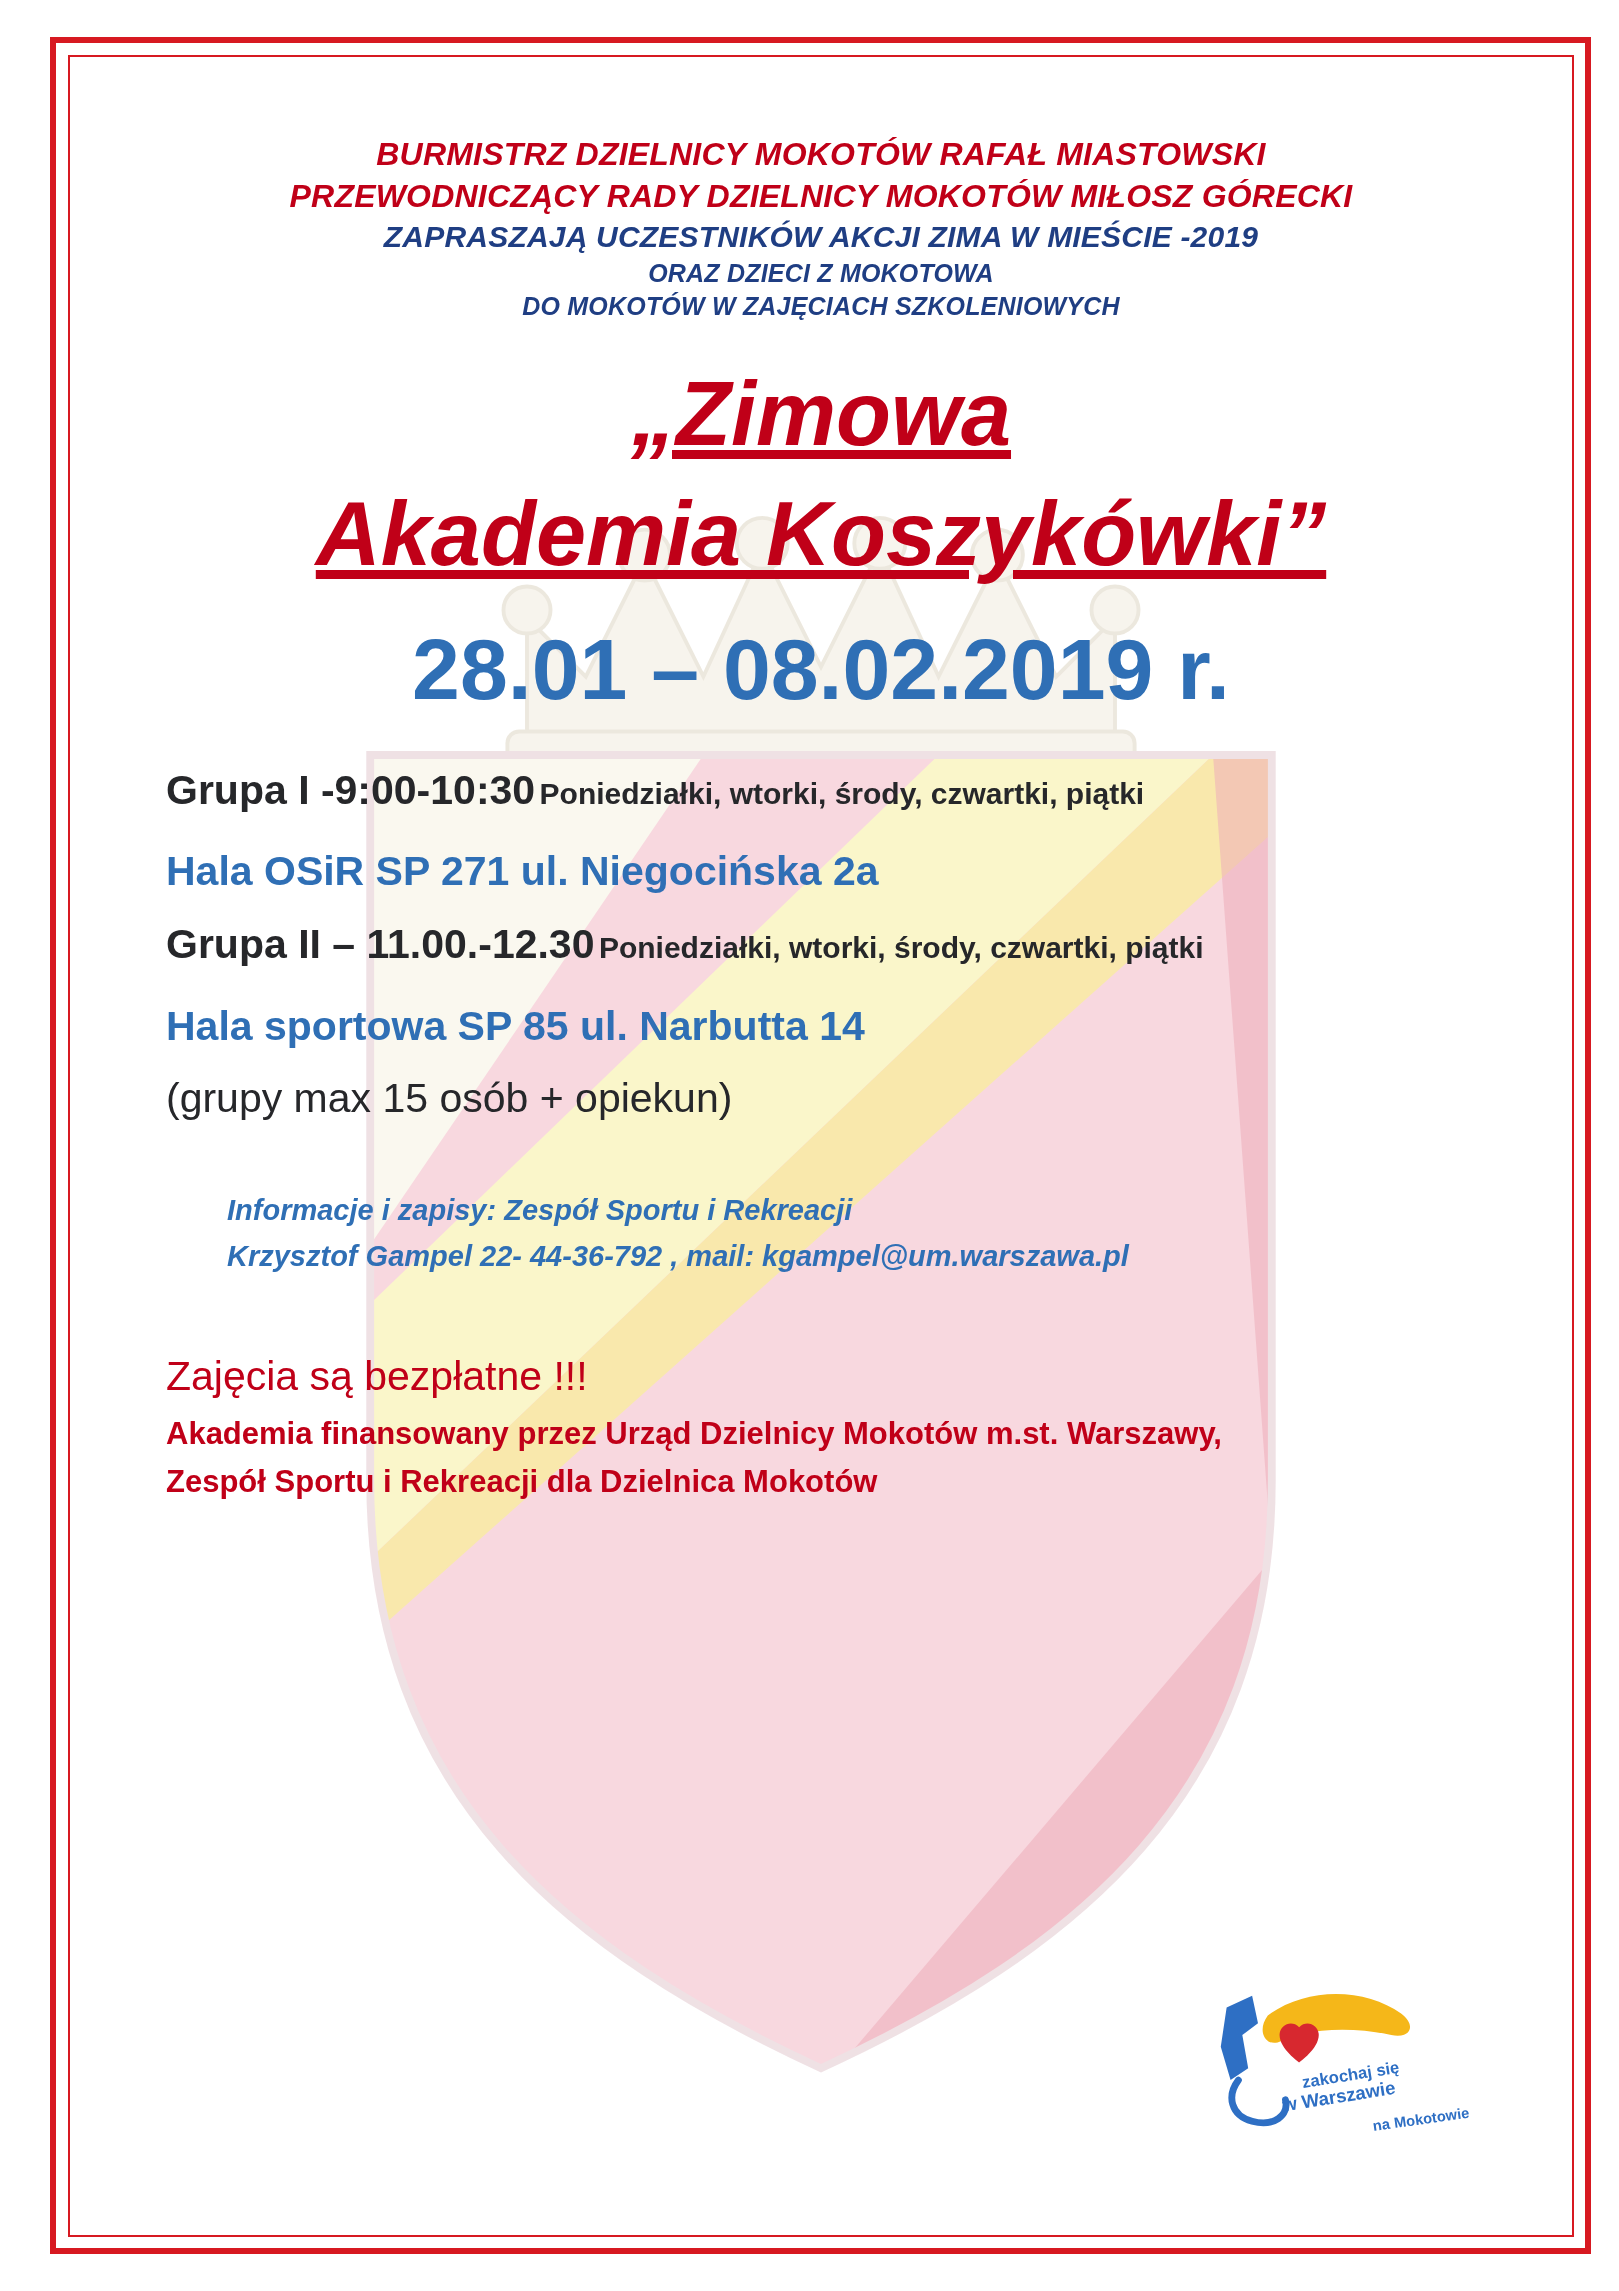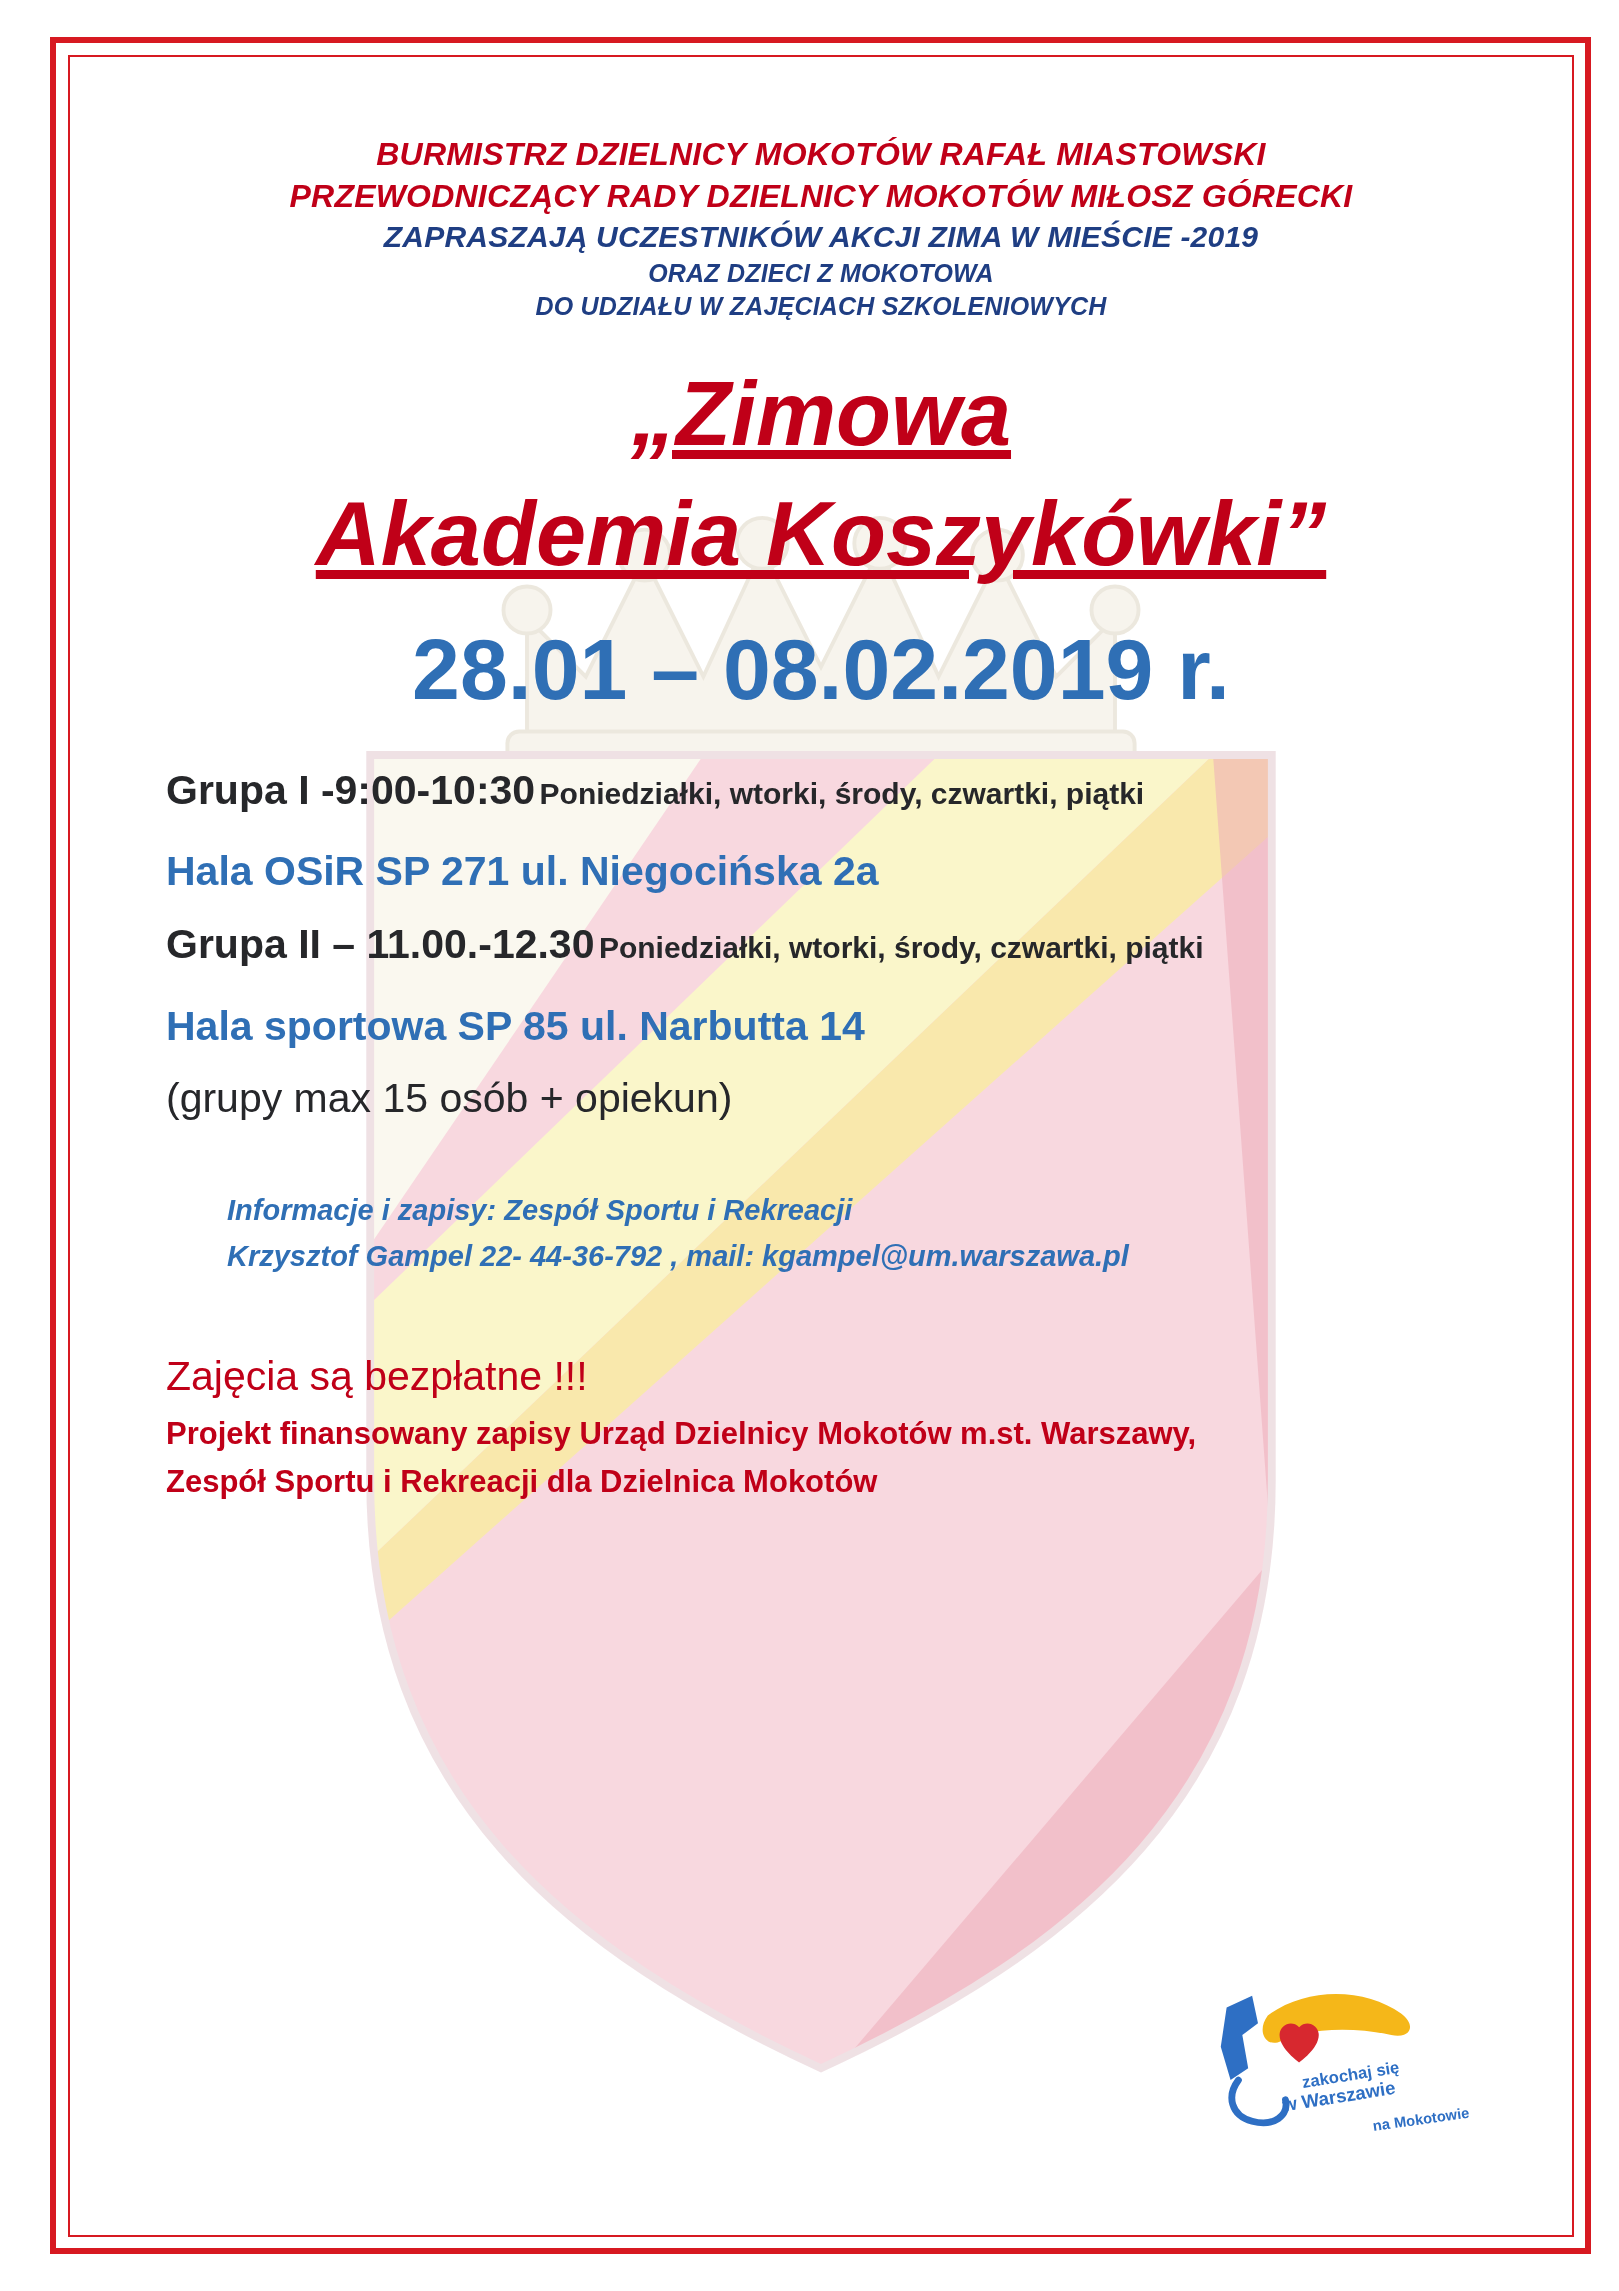--- a/index.html
+++ b/index.html
@@ -214,21 +214,21 @@
 
   <div class="border-outer"></div>
   <div class="border-inner"></div>
 
   <div class="content">
 
     <div class="head-line head-red">BURMISTRZ DZIELNICY MOKOTÓW RAFAŁ MIASTOWSKI</div>
     <div class="head-line head-red">PRZEWODNICZĄCY RADY DZIELNICY MOKOTÓW MIŁOSZ GÓRECKI</div>
     <div class="head-line head-blue">ZAPRASZAJĄ UCZESTNIKÓW AKCJI ZIMA W MIEŚCIE -2019</div>
     <div class="head-line head-blue smaller">ORAZ DZIECI Z MOKOTOWA</div>
-    <div class="head-line head-blue smaller">DO UDZIAŁU W ZAJĘCIACH SZKOLENIOWYCH</div>
+    <div class="head-line head-blue smaller">DO MOKOTÓW W ZAJĘCIACH SZKOLENIOWYCH</div>
 
     <div class="title-wrap">
       <div class="title1">„Zimowa</div>
       <div class="title2">Akademia  Koszykówki”</div>
     </div>
 
     <div class="dates">28.01 – 08.02.2019 r.</div>
 
     <div class="details">
 
@@ -247,21 +247,21 @@
       <div class="groupsize">(grupy max 15 osób + opiekun)</div>
     </div>
 
     <div class="info-block">
       <div>Informacje i zapisy: Zespół Sportu i Rekreacji</div>
       <div>Krzysztof Gampel 22- 44-36-792 , mail: kgampel@um.warszawa.pl</div>
     </div>
 
     <div class="footer-block">
       <div class="free">Zajęcia są bezpłatne !!!</div>
-      <div class="financed">Projekt finansowany zapisy Urząd Dzielnicy Mokotów m.st. Warszawy,</div>
+      <div class="financed">Akademia finansowany przez Urząd Dzielnicy Mokotów m.st. Warszawy,</div>
       <div class="financed">Zespół Sportu i Rekreacji dla Dzielnica Mokotów</div>
     </div>
 
   </div>
 
   <div class="logo">
     <svg viewBox="0 0 300 170" width="294" height="167" aria-hidden="true">
 
       <path d="M18 30 L44 18 L50 46 L34 58 L40 92 L22 104 L12 70 Z" fill="#2e6fc4"></path>
       <path d="M30 104 C18 120 22 140 44 146 C66 152 82 140 78 124" fill="none" stroke="#2e6fc4" stroke-width="7" stroke-linecap="round"></path>

